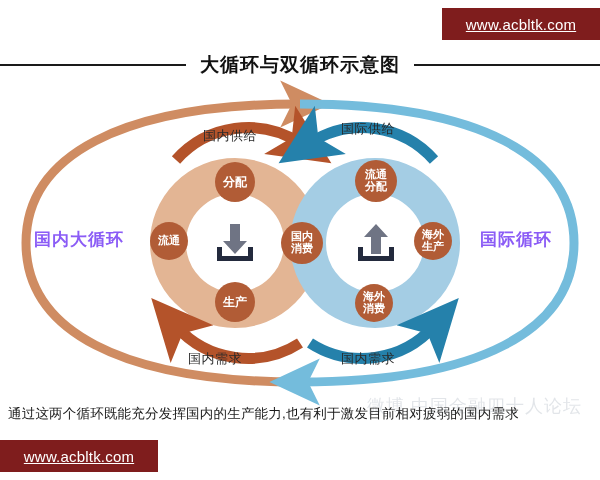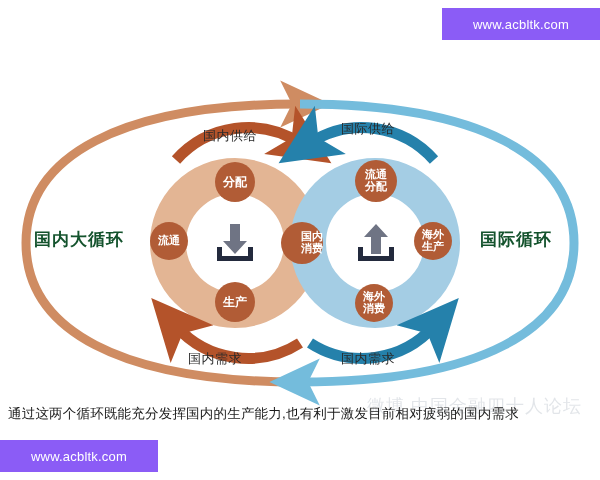--- a/index.html
+++ b/index.html
@@ -14,28 +14,29 @@
     position: relative;
     width: 600px;
     height: 480px;
     background: #ffffff;
     overflow: hidden;
   }
 
   
   .watermark {
     position: absolute;
-    background: #8b5cf6;
+    background: #7f1d1d;
     color: #ffffff;
-    font-size: 13px;
+    font-size: 15px;
     letter-spacing: 0.2px;
     display: flex;
     align-items: center;
     justify-content: center;
     z-index: 40;
+    text-decoration: underline;
   }
   #wm-top {
     right: 0px;
     top: 8px;
     width: 158px;
     height: 32px;
   }
   #wm-bottom {
     left: 0px;
     bottom: 8px;
@@ -86,21 +87,21 @@
     width: 600px;
     height: 480px;
     z-index: 5;
   }
 
   
   .lbl {
     position: absolute;
     z-index: 25;
     white-space: nowrap;
-    color: #14532d;
+    color: #8b5cf6;
   }
   .lbl-big {
     font-size: 17px;
     font-weight: bold;
     letter-spacing: 1px;
   }
   .lbl-sm {
     font-size: 13px;
     color: #2a2a2a;
     letter-spacing: 0.5px;
@@ -128,21 +129,21 @@
     z-index: 22;
     box-shadow: 0 0 0 0 rgba(0,0,0,0);
   }
   .node span { display: block; }
   .node-lg { width: 40px; height: 40px; font-size: 12px; }
   .node-sm { width: 38px; height: 38px; font-size: 11px; }
 
   #node-fenpei    { left: 215px; top: 162px; }
   #node-liutong   { left: 150px; top: 222px; }
   #node-shengchan { left: 215px; top: 282px; }
-  #node-domcons   { left: 281px; top: 222px; width: 42px; height: 42px; justify-content: flex-end; }
+  #node-domcons   { left: 281px; top: 222px; width: 42px; height: 42px; }
   #node-ltfp      { left: 355px; top: 160px; width: 42px; height: 42px; }
   #node-hwsc      { left: 414px; top: 222px; }
   #node-hwxf      { left: 355px; top: 284px; }
 
   
   .glyph {
     position: absolute;
     z-index: 21;
     width: 46px;
     height: 44px;
@@ -161,20 +162,25 @@
     letter-spacing: 0.2px;
     z-index: 25;
     white-space: nowrap;
   }
 </style>
 </head>
 <body>
 
 <div id="stage">
 
+  <div id="title-row">
+    <div class="rule"></div>
+    <div id="title-text">大循环与双循环示意图</div>
+    <div class="rule"></div>
+  </div>
 
   <svg id="art" viewBox="0 0 600 480">
     <defs>
       <marker id="mk-orange-dark" markerWidth="6" markerHeight="6" refX="2.2" refY="3" orient="auto" markerUnits="strokeWidth">
         <path d="M0,0.4 L5.6,3 L0,5.6 L1.3,3 Z" fill="#b4532a"></path>
       </marker>
       <marker id="mk-blue-dark" markerWidth="6" markerHeight="6" refX="2.2" refY="3" orient="auto" markerUnits="strokeWidth">
         <path d="M0,0.4 L5.6,3 L0,5.6 L1.3,3 Z" fill="#2581ab"></path>
       </marker>
       <marker id="mk-orange-arc" markerWidth="6" markerHeight="6" refX="2.2" refY="3" orient="auto" markerUnits="strokeWidth">

